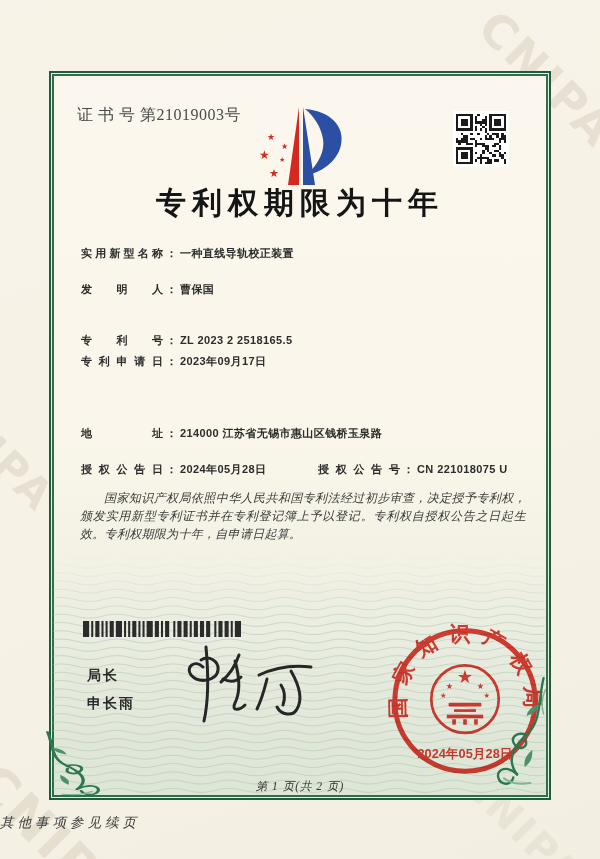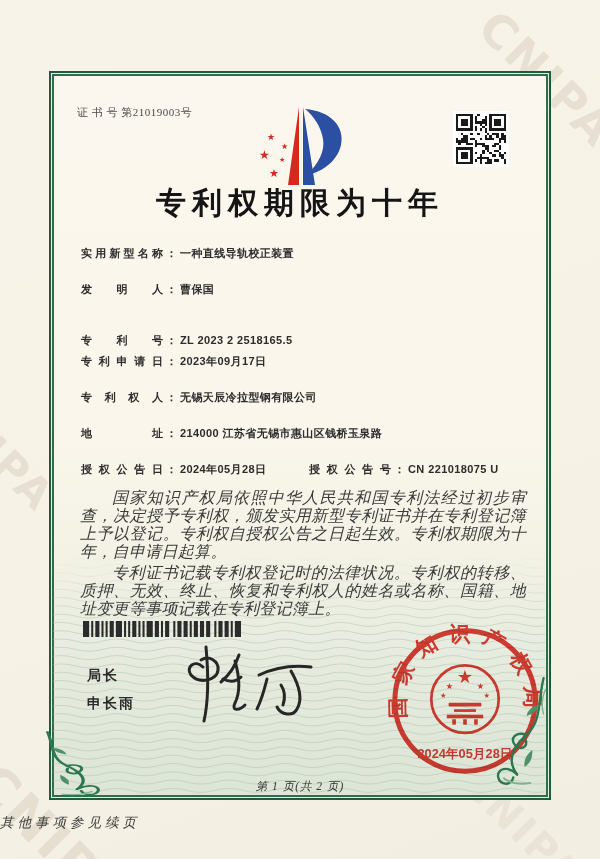--- a/index.html
+++ b/index.html
@@ -11,35 +11,35 @@
       letter-spacing:3px;white-space:nowrap;pointer-events:none;z-index:1;}
   .wm.light{color:rgba(168,156,132,.13);}
   .frame{position:absolute;left:49px;top:71px;width:498px;height:725px;
          border:2px solid #1e5c3c;box-shadow:inset 0 0 0 1px #e9efe6;z-index:2;
          background:linear-gradient(180deg,#fbf7ee 0%,#faf6eb 50%,#f3f2e5 66%,#e9ece0 78%,#e0e7d9 92%,#dce5d6 100%);}
   .frame-inner{position:absolute;inset:1px;border:2px solid #2e6e4b;pointer-events:none;}
   .waves{position:absolute;left:2px;bottom:2px;width:492px;height:242px;opacity:.5;
          -webkit-mask-image:linear-gradient(to top,#000 70%,transparent 100%);
          mask-image:linear-gradient(to top,#000 70%,transparent 100%);}
   .cert-no{position:absolute;left:26px;top:32px;font-family:"Liberation Serif",serif;
-           font-size:11px;letter-spacing:.5px;color:#4a4a4a;}
+           font-size:16px;letter-spacing:.5px;color:#4a4a4a;}
   .logo{position:absolute;left:202px;top:28px;width:96px;height:90px;}
   .qr{position:absolute;left:402px;top:38px;background:#fff;padding:3px;line-height:0;}
   .title{position:absolute;left:0;right:0;top:110px;text-align:center;
          font-family:"Liberation Serif",serif;font-weight:700;font-size:30px;
          letter-spacing:6px;color:#151515;}
   .row{position:absolute;left:30px;height:20px;font-size:11px;font-weight:700;
        color:#2c2c2c;white-space:nowrap;}
   .lbl{display:inline-block;width:82px;text-align:justify;text-align-last:justify;vertical-align:top;}
   .sep{padding:0 3px;}
   .val{letter-spacing:.4px;}
   .valw{display:inline-block;width:126px;vertical-align:top;}
-  .lbl2{margin-left:3px;}
+  .lbl2{margin-left:12px;}
   .notice{position:absolute;left:29px;top:416px;width:446px;
-          font-family:Liberation Serif, serif;font-style:italic;font-size:16px;
+          font-family:Liberation Serif, serif;font-style:italic;font-size:12px;
           line-height:18px;color:#3a3a3a;text-align:justify;letter-spacing:.3px;}
   .notice p{margin:0 0 3px 0;text-indent:2em;}
   .barcode{position:absolute;left:32px;top:548px;}
   .director{position:absolute;left:36px;font-size:14px;font-weight:600;letter-spacing:2px;color:#2b2b2b;text-align:center;}
   .sig{position:absolute;left:122px;top:568px;}
   .seal{position:absolute;left:332px;top:546px;opacity:.93;mix-blend-mode:multiply;}
   .fl{position:absolute;}
   .pageinfo{position:absolute;left:0;right:0;top:706px;text-align:center;
             font-family:"Liberation Serif",serif;font-size:11.5px;color:#333;letter-spacing:1px;font-style:italic;}
   .cont{position:absolute;left:0;right:0;top:814px;text-align:left;z-index:2;
@@ -330,33 +330,29 @@
     </div>
     <div class="row" style="top:209px">
       <span class="lbl">发明人</span><span class="sep">：</span><span class="val">曹保国</span>
     </div>
     <div class="row" style="top:260px">
       <span class="lbl">专利号</span><span class="sep">：</span><span class="val">ZL 2023 2 2518165.5</span>
     </div>
     <div class="row" style="top:281px">
       <span class="lbl">专利申请日</span><span class="sep">：</span><span class="val">2023年09月17日</span>
     </div>
-    <div class="row" style="top:317px">
-      <span class="lbl">专利权人</span><span class="sep">：</span><span class="val">无锡天辰冷拉型钢有限公司</span>
-    </div>
     <div class="row" style="top:353px">
       <span class="lbl">地址</span><span class="sep">：</span><span class="val">214000 江苏省无锡市惠山区钱桥玉泉路</span>
     </div>
     <div class="row" style="top:389px">
       <span class="lbl">授权公告日</span><span class="sep">：</span><span class="val valw">2024年05月28日</span><span class="lbl lbl2">授权公告号</span><span class="sep">：</span><span class="val">CN 221018075 U</span>
     </div>
 
     <div class="notice">
       <p>国家知识产权局依照中华人民共和国专利法经过初步审查，决定授予专利权，颁发实用新型专利证书并在专利登记簿上予以登记。专利权自授权公告之日起生效。专利权期限为十年，自申请日起算。</p>
-      <p>专利证书记载专利权登记时的法律状况。专利权的转移、质押、无效、终止、恢复和专利权人的姓名或名称、国籍、地址变更等事项记载在专利登记簿上。</p>
     </div>
 
     <svg class="barcode" width="158" height="16">
         <rect x="0.00" y="0" width="6.16" height="16" fill="#2b2b2b"></rect>
         <rect x="8.21" y="0" width="2.05" height="16" fill="#2b2b2b"></rect>
         <rect x="12.31" y="0" width="4.10" height="16" fill="#2b2b2b"></rect>
         <rect x="18.47" y="0" width="2.05" height="16" fill="#2b2b2b"></rect>
         <rect x="22.57" y="0" width="2.05" height="16" fill="#2b2b2b"></rect>
         <rect x="26.68" y="0" width="4.10" height="16" fill="#2b2b2b"></rect>
         <rect x="32.83" y="0" width="6.16" height="16" fill="#2b2b2b"></rect>

